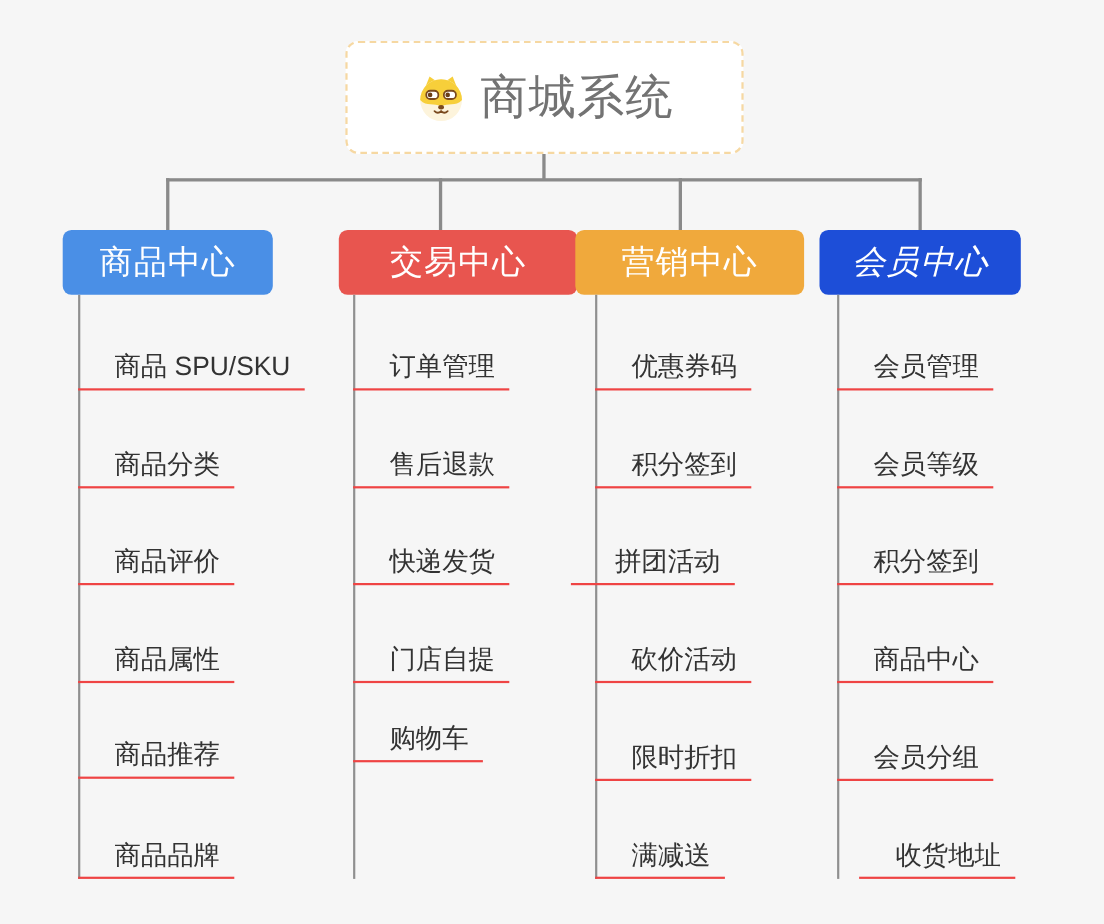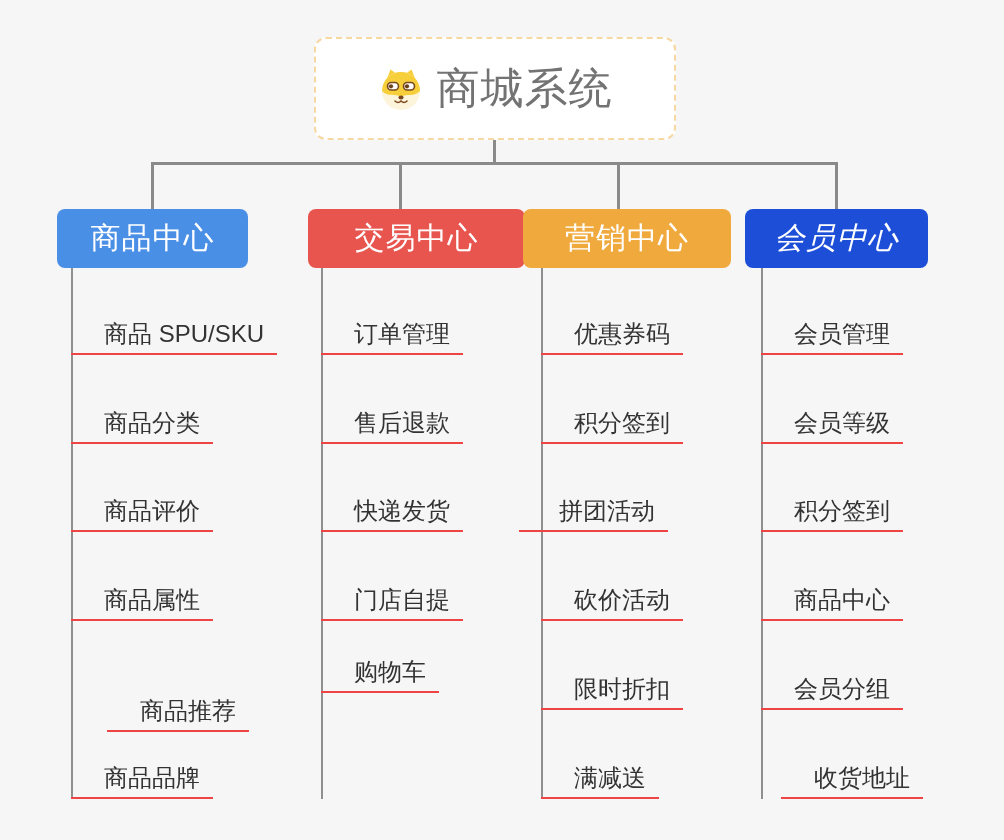--- a/index.html
+++ b/index.html
@@ -96,21 +96,21 @@
 
   <div class="stem" style="left:71px;"></div>
   <div class="stem" style="left:321px;"></div>
   <div class="stem" style="left:541px;"></div>
   <div class="stem" style="left:761px;"></div>
 
   <div class="leaf" style="left:71px;top:322px;">商品 SPU/SKU</div>
   <div class="leaf" style="left:71px;top:411px;">商品分类</div>
   <div class="leaf" style="left:71px;top:588px;">商品属性</div>
   <div class="leaf" style="left:71px;top:499px;">商品评价</div>
-  <div class="leaf" style="left:71px;top:699px;margin-left:36px;">商品推荐</div>
+  <div class="leaf" style="left:71px;top:675px;">商品推荐</div>
   <div class="leaf" style="left:71px;top:766px;">商品品牌</div>
 
   <div class="leaf" style="left:321px;top:322px;">订单管理</div>
   <div class="leaf" style="left:321px;top:499px;">快递发货</div>
   <div class="leaf" style="left:321px;top:411px;">售后退款</div>
   <div class="leaf" style="left:321px;top:588px;">门店自提</div>
   <div class="leaf" style="left:321px;top:660px;">购物车</div>
 
   <div class="leaf" style="left:541px;top:322px;">优惠券码</div>
   <div class="leaf" style="left:541px;top:411px;">积分签到</div>

